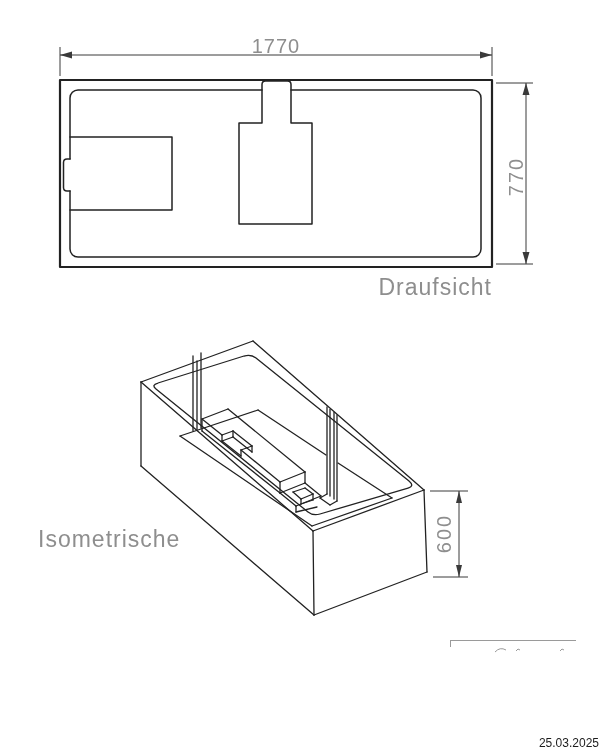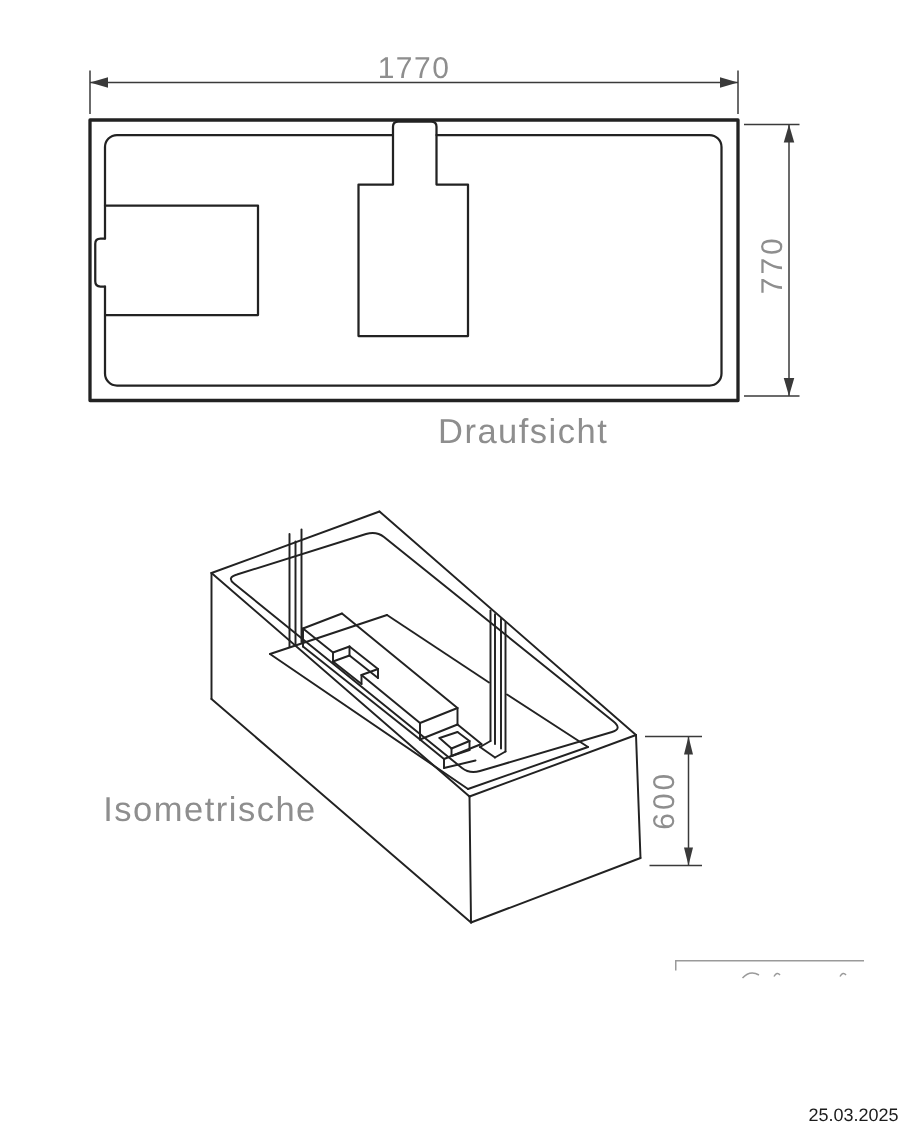--- a/index.html
+++ b/index.html
@@ -19,22 +19,22 @@
   .cad-label{
     position:absolute;color:var(--cad-text);
     font-family:"Liberation Sans", sans-serif;
     white-space:nowrap;
   }
   .lbl-1770{left:245px;top:35px;width:62px;text-align:center;font-size:20px;letter-spacing:1px;}
   .lbl-770{left:485px;top:165px;width:62px;text-align:center;font-size:20px;letter-spacing:2px;
            transform:rotate(-90deg);transform-origin:center center;}
   .lbl-600{left:412px;top:522px;width:64px;text-align:center;font-size:20px;letter-spacing:2px;
            transform:rotate(-90deg);transform-origin:center center;}
-  .lbl-draufsicht{left:292px;top:274px;width:200px;font-size:23px;letter-spacing:1px;}
-  .lbl-iso{left:38px;top:526px;width:204px;text-align:center;font-size:23px;letter-spacing:1px;line-height:26px;}
+  .lbl-draufsicht{left:292px;top:274px;width:200px;text-align:right;font-size:23px;letter-spacing:1px;}
+  .lbl-iso{left:38px;top:526px;width:204px;font-size:23px;letter-spacing:1px;line-height:26px;}
   .lbl-date{position:absolute;right:1px;top:736px;font-size:12px;color:var(--date-text);letter-spacing:0px;}
 </style>
 </head>
 <body>
 
 <div class="stage">
 
   <svg width="600" height="752" viewBox="0 0 600 752">
 
     <g stroke="#222" fill="none" stroke-linecap="round" stroke-linejoin="round">

